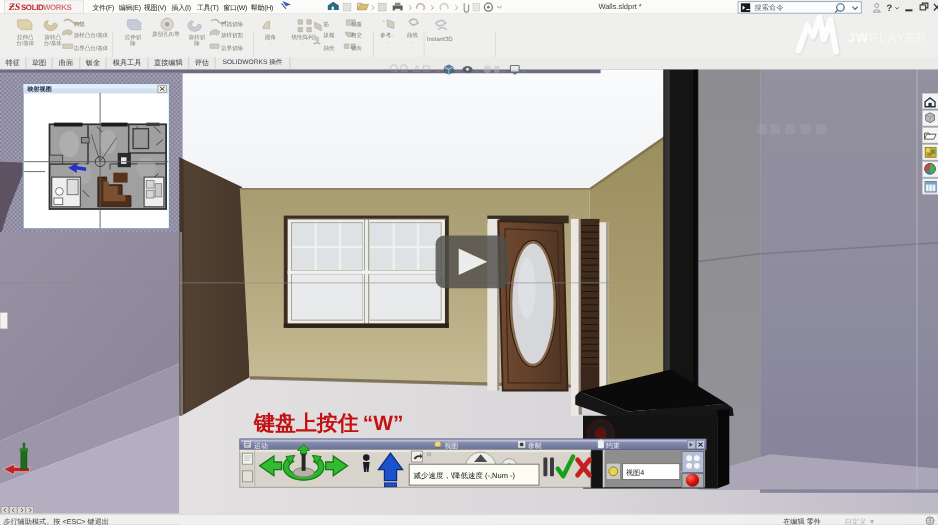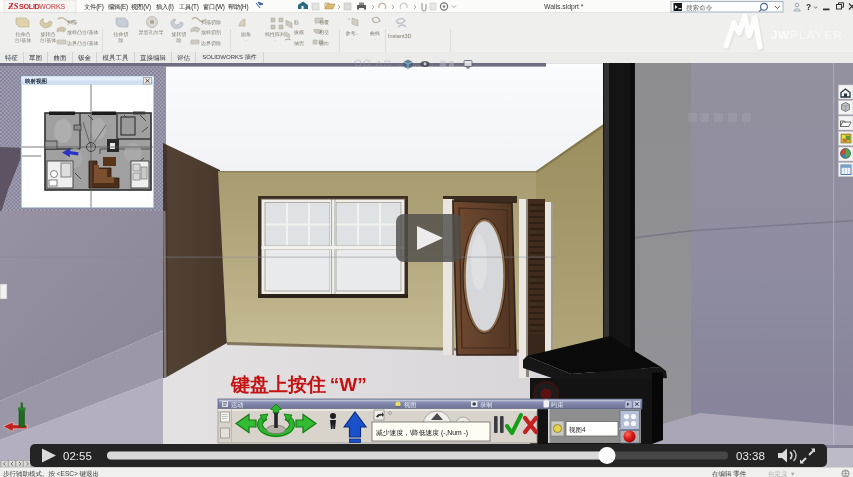--- a/index.html
+++ b/index.html
@@ -538,41 +538,20 @@
           <path d="M97,3 h5 v6 h-5 z" fill="#b9bec6"></path>
         </g>
 <path d="M104,7 l1.7,1.8 1.7,-1.8" fill="none" stroke="#99a" stroke-width="0.8" opacity="0.7"></path>
 <g>
           <rect x="112" y="2.5" width="8" height="6" rx="0.8" fill="#e8eaec" stroke="#5c646e" stroke-width="1"></rect>
           <rect x="114.5" y="9" width="3" height="1.6" fill="#5c646e"></rect>
         </g>
 <path d="M123,7 l1.7,1.8 1.7,-1.8" fill="none" stroke="#889" stroke-width="0.8"></path>
 </svg>
 </div>
-<div id="videobar">
-<svg width="797" height="23" viewBox="0 0 797 23">
-<path d="M12,4.5 L26,11.5 L12,18.5 Z" fill="#d9d9d9"></path>
-<text x="33" y="16" font-size="11.5" fill="#ececec" font-family="Liberation Sans,sans-serif">02:55</text>
-<rect x="77" y="7.5" width="621" height="8" rx="4" fill="#474747"></rect>
-<rect x="77" y="7.5" width="500" height="8" rx="4" fill="#d8d8d8"></rect>
-<circle cx="577" cy="11.5" r="8.5" fill="#ffffff"></circle>
-<text x="706" y="16" font-size="11.5" fill="#ececec" font-family="Liberation Sans,sans-serif">03:38</text>
-<g fill="#dcdcdc" stroke="#dcdcdc">
-<path d="M748,9 h4 l5,-4.5 v14 l-5,-4.5 h-4 z" stroke="none"></path>
-<path d="M760,8 a5,4.5 0 0 1 0,7" fill="none" stroke-width="1.6"></path>
-<path d="M763.5,6 a8,7.5 0 0 1 0,11" fill="none" stroke-width="1.6" opacity="0.8"></path>
-</g>
-<g stroke="#dcdcdc" stroke-width="2" fill="#dcdcdc">
-<path d="M776,14 l-4.5,4.5" fill="none"></path>
-          <path d="M770,19.5 v-4 l4,4 z" stroke="none"></path>
-<path d="M779,11 l4.5,-4.5" fill="none"></path>
-          <path d="M785,4.5 v4 l-4,-4 z" stroke="none"></path>
-</g>
-</svg>
-</div>
 <div id="statusbar">
 <span style="position:absolute;left:3px;top:1.5px">步行辅助模式。按 &lt;ESC&gt; 键退出</span>
 <span style="position:absolute;left:712px;top:1.5px">在编辑 零件</span>
 <span style="position:absolute;left:768px;top:1.5px;color:#a8a8a6">自定义 &nbsp;▾</span>
 <svg width="10" height="9" style="position:absolute;left:841px;top:0.5px">
         <circle cx="4.5" cy="4.5" r="3.6" fill="none" stroke="#8a8a88" stroke-width="0.9"></circle>
         <path d="M1,4.5 h7 M4.5,1 v7 M2,2.3 a5,5 0 0 0 5,0 M2,6.7 a5,5 0 0 1 5,0" stroke="#8a8a88" stroke-width="0.6" fill="none"></path>
       </svg>
 </div>
 </div>

